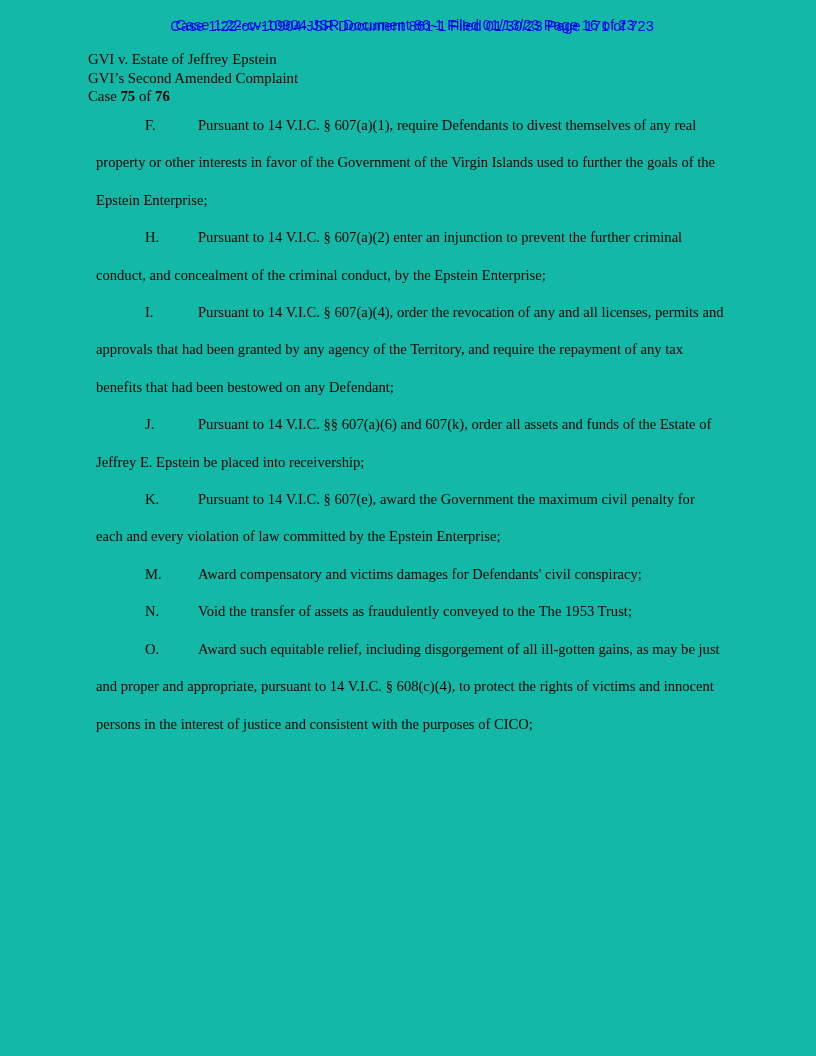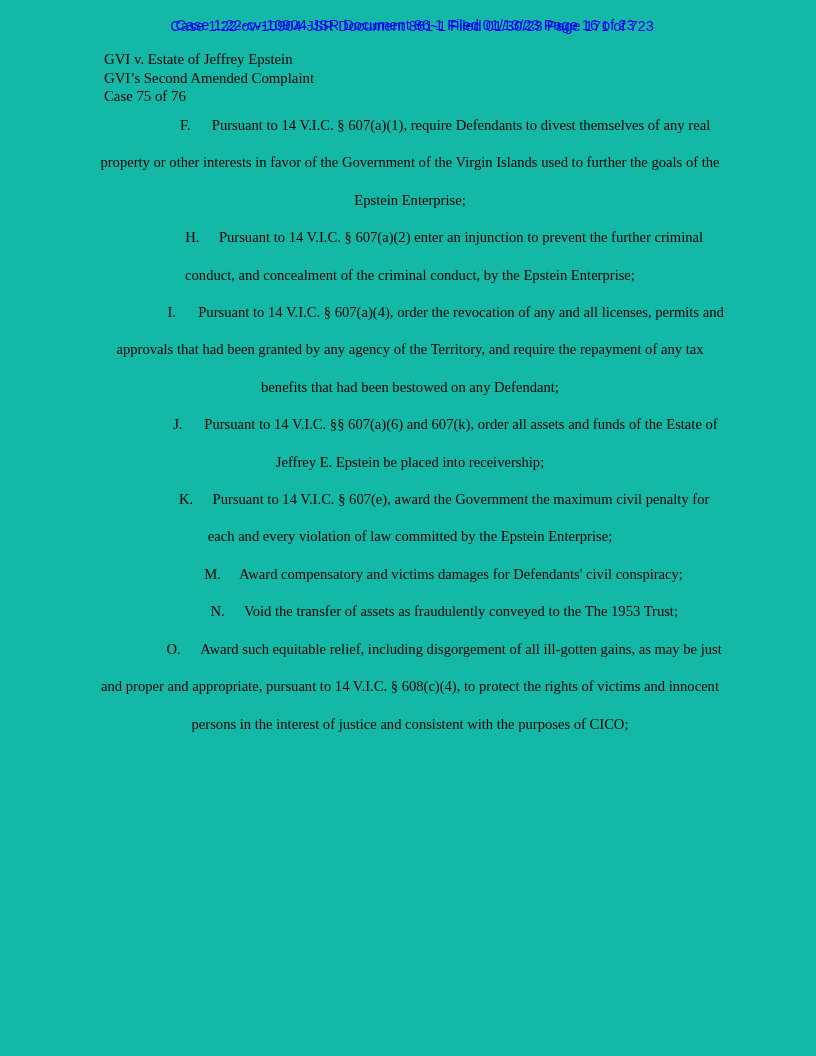--- a/index.html
+++ b/index.html
@@ -34,35 +34,35 @@
     color: var(--stamp-color, #0000EE);
     white-space: nowrap;
   }
   .stamp.s1 { top: 17px; transform: translateX(-3px); }
   .stamp.s2 { top: 18px; transform: translateX(4px); }
 
   
   .doc-header {
     position: absolute;
     top: 50px;
-    left: 104px;
+    left: 88px;
     font-size: 14.8px;
     line-height: 18.6px;
   }
-  .doc-header b { font-weight: normal; }
+  .doc-header b { font-weight: bold; }
 
   
   .body-text {
     position: absolute;
     top: 107px;
     left: 96px;
     width: 628px;
     font-size: 14.6px;
     line-height: 37.4px;
-    text-align: center;
+    text-align: left;
   }
   .para {
     margin: 0;
     padding: 0;
     text-indent: 49px;
   }
   .para .letter {
     display: inline-block;
     width: 53px;
     text-indent: 0;

